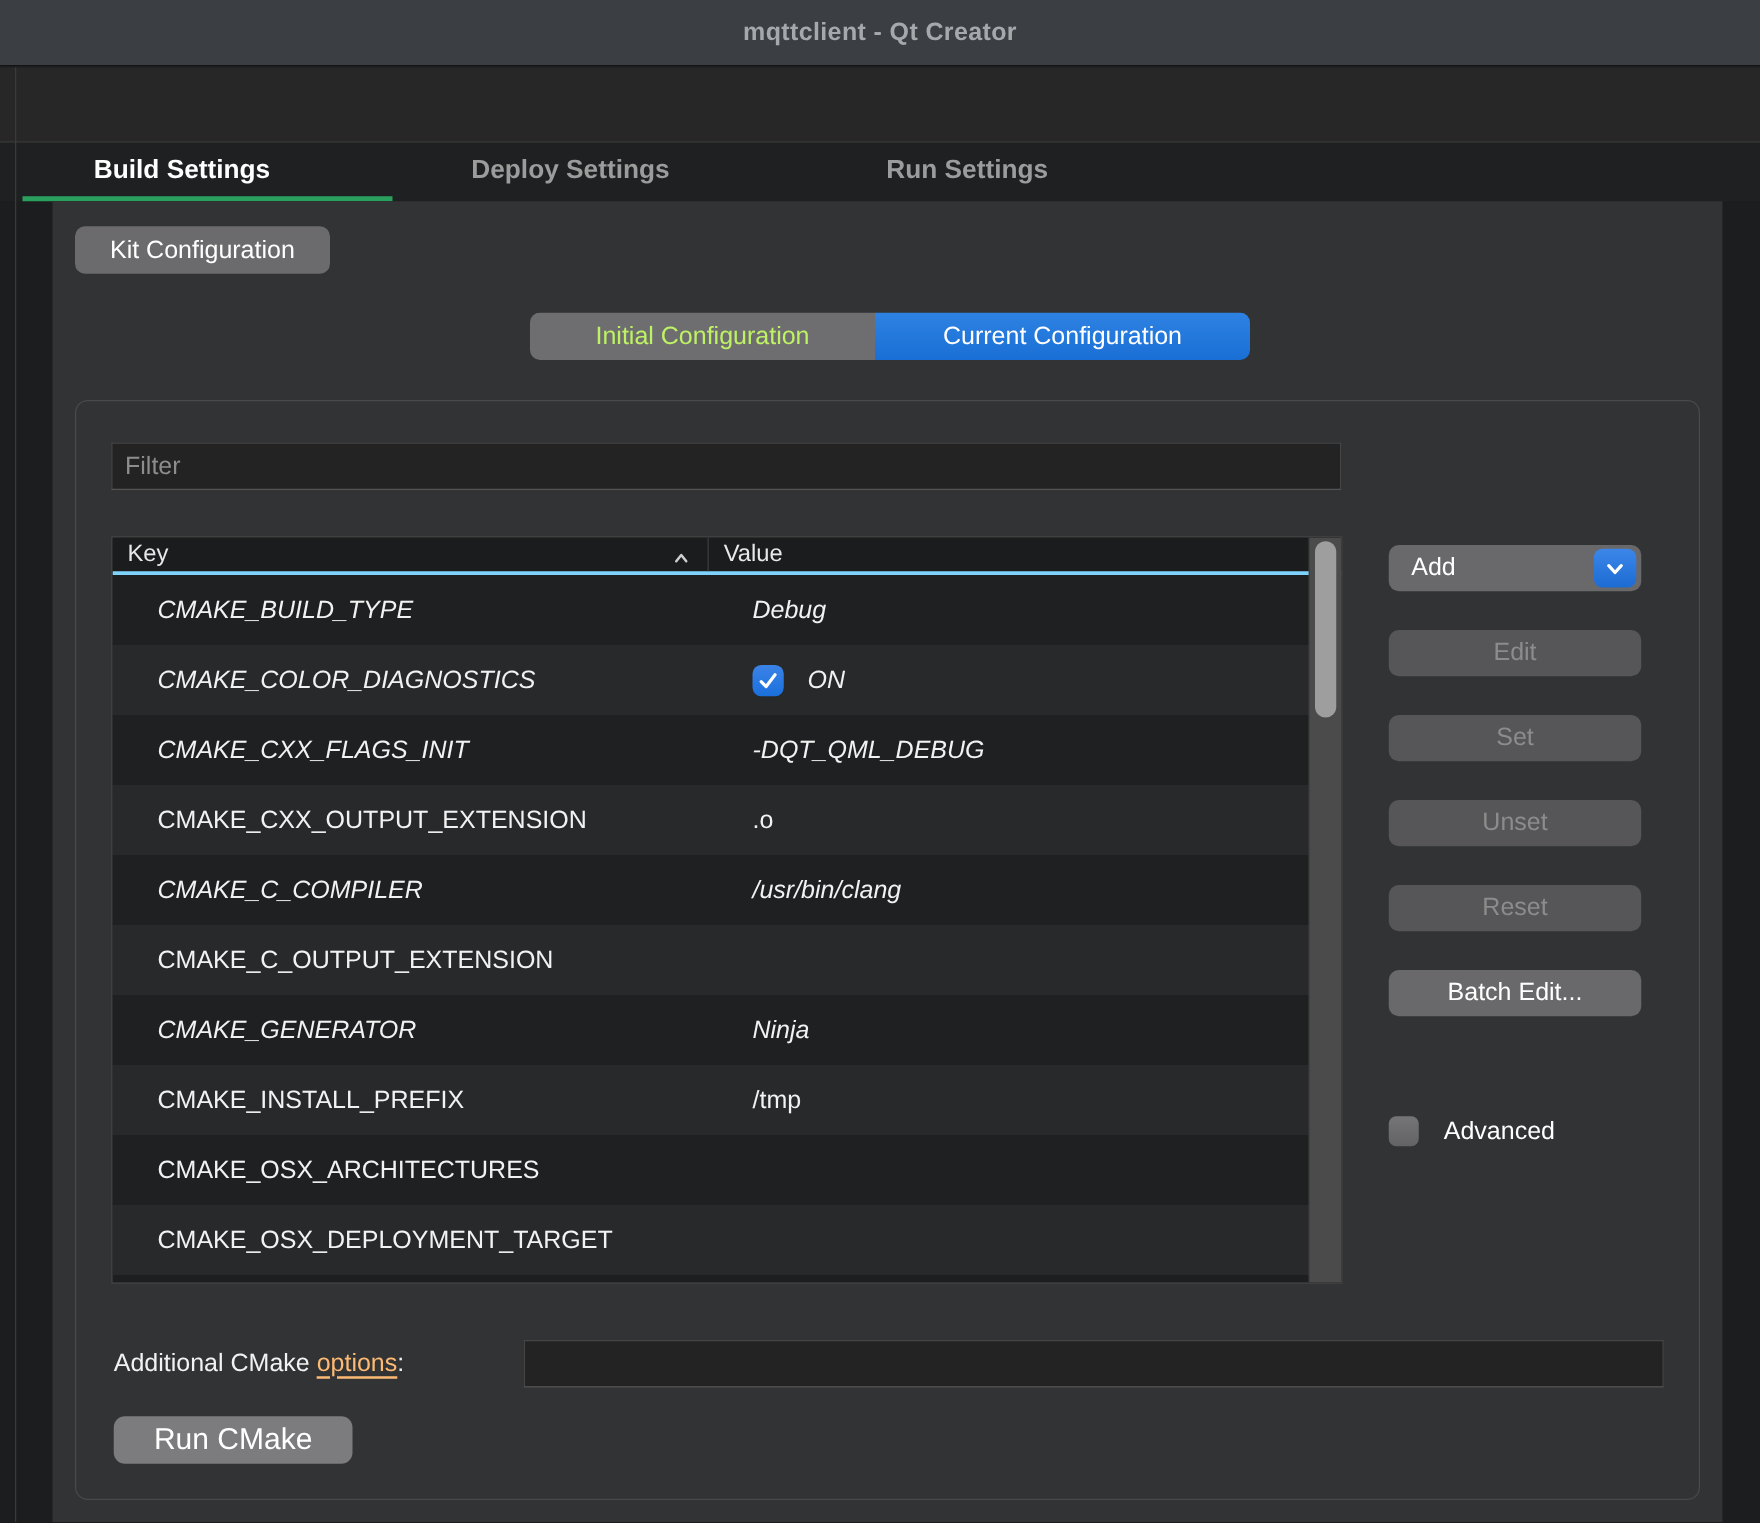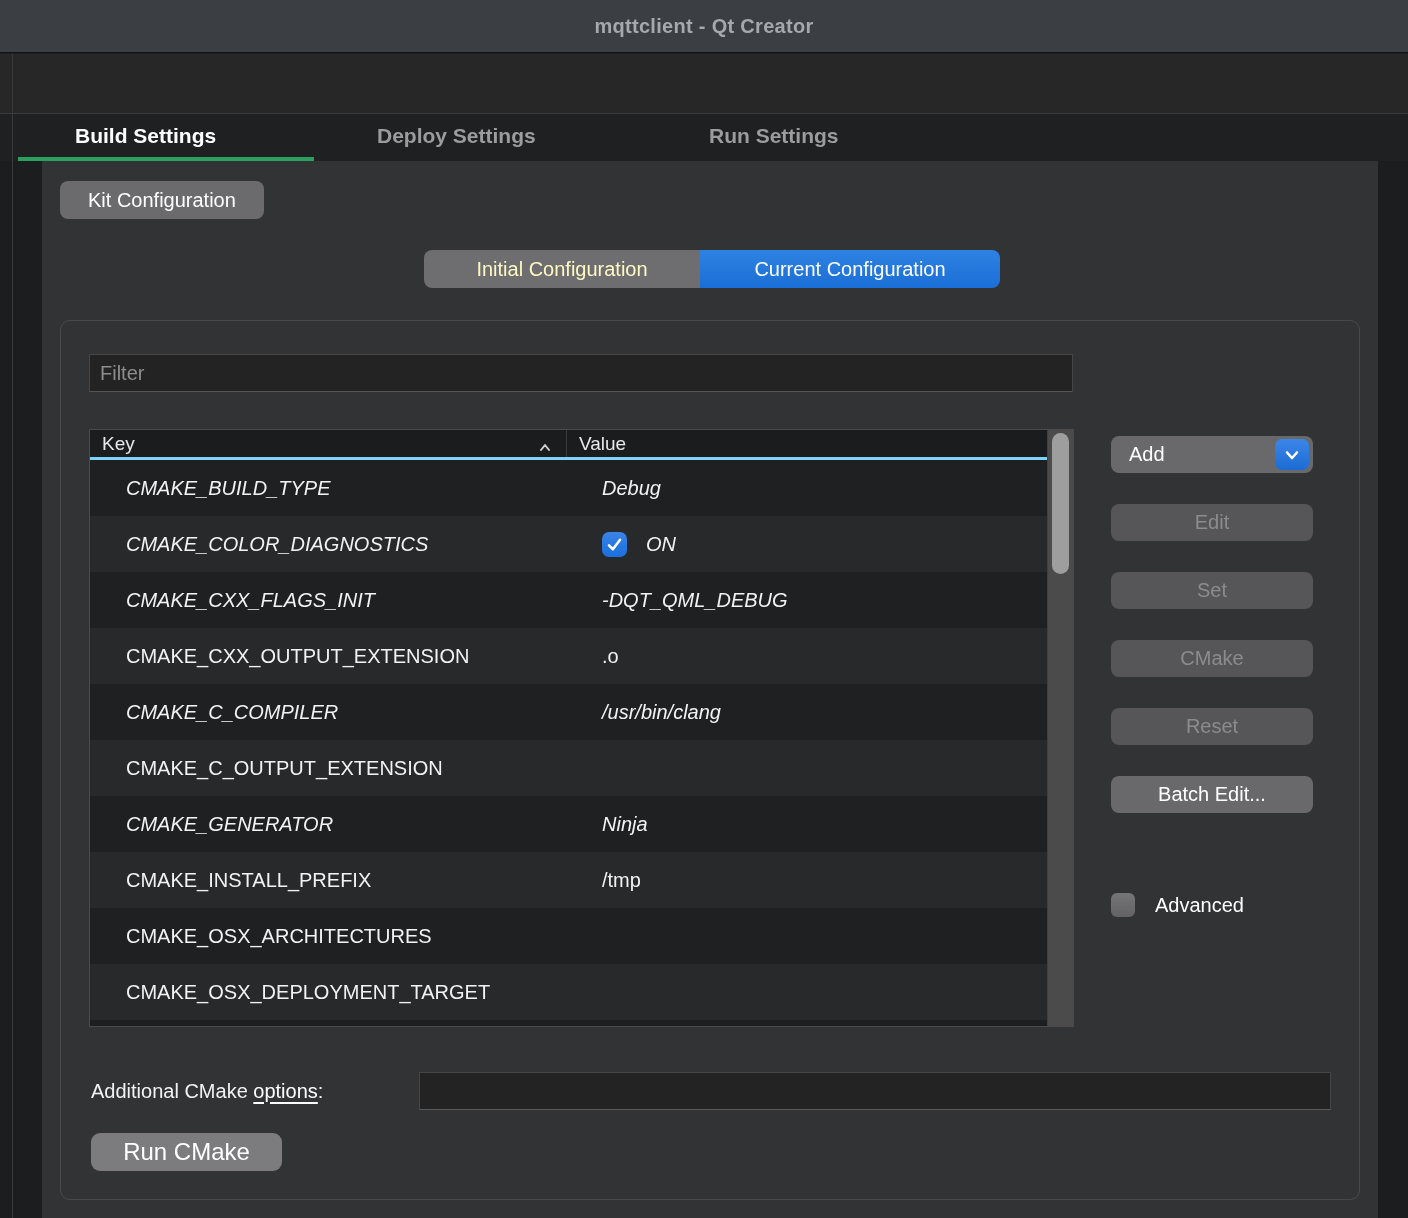--- a/index.html
+++ b/index.html
@@ -50,21 +50,21 @@
     background:#6b6b6d; color:#fff; border:none; border-radius:8px;
     font-size:20px; font-family:inherit; height:38px;
   }
   .kit-btn { position:absolute; left:18px; top:20px; padding:0 28px; }
   
   .segctl {
     position:absolute; left:382px; top:89px; height:38px;
     display:flex; border-radius:8px; overflow:hidden;
   }
   .seg { display:flex; align-items:center; justify-content:center;
-         font-size:20px; color:#fef9c3; cursor:default; }
+         font-size:20px; color:#bef264; cursor:default; }
   .seg-initial { width:276px; background:#6e6e70; }
   .seg-current { width:300px; background:linear-gradient(#2e82e2,#1a6fd6); color:#fff; }
   
   .panel {
     position:absolute; left:18px; top:159px; width:1300px; height:880px;
     border:1px solid #4a4a4a; border-radius:10px;
   }
   .filter-input {
     position:absolute; left:28px; top:33px; width:984px; height:38px;
     background:#232323; border:1px solid #454545; border-bottom-color:#555;
@@ -125,21 +125,21 @@
     position:absolute; left:1050px; top:571px; height:26px;
     display:flex; align-items:center; gap:20px;
   }
   .advanced-box { width:24px; height:24px; border-radius:6px; background:linear-gradient(#757577,#636365); }
   .advanced-label { color:#fff; font-size:20px; }
   
   .addopts-label {
     position:absolute; left:30px; top:751px; height:38px;
     display:flex; align-items:center; font-size:20px; color:#f2f2f2;
   }
-  .opts-link { color:#ffffff; text-decoration:underline; text-underline-offset:4px; cursor:pointer; }
+  .opts-link { color:#fdba74; text-decoration:underline; text-underline-offset:4px; cursor:pointer; }
   .addopts-input {
     position:absolute; left:358px; top:751px; width:912px; height:38px;
     background:#232323; border:1px solid #454545; border-bottom-color:#5a5a5a;
     color:#e8e8e8; font-size:20px; font-family:inherit; padding:0 10px; outline:none;
   }
   .runcmake-btn {
     position:absolute; left:30px; top:812px; width:191px; height:38px;
     background:#7c7c7e; color:#fff; border:none; border-radius:9px;
     font-size:24px; font-family:inherit;
   }
@@ -243,21 +243,21 @@
       <div class="act-btn act-enabled add-btn">
         <span>Add</span>
         <span class="add-chevron">
           <svg width="18" height="18" viewBox="0 0 18 18">
               <polyline points="4,6.5 9,12 14,6.5" fill="none" stroke="#fff" stroke-width="2.6" stroke-linecap="round" stroke-linejoin="round"></polyline>
             </svg>
         </span>
       </div>
       <button class="act-btn act-disabled edit-btn" disabled="">Edit</button>
       <button class="act-btn act-disabled set-btn" disabled="">Set</button>
-      <button class="act-btn act-disabled unset-btn" disabled="">CMake</button>
+      <button class="act-btn act-disabled unset-btn" disabled="">Unset</button>
       <button class="act-btn act-disabled reset-btn" disabled="">Reset</button>
       <button class="act-btn act-enabled batch-btn">Batch Edit...</button>
 
       <div class="advanced-row">
         <span class="advanced-box"></span>
         <span class="advanced-label">Advanced</span>
       </div>
 
       <div class="addopts-label">
         <span style="white-space:pre;">Additional CMake </span>

